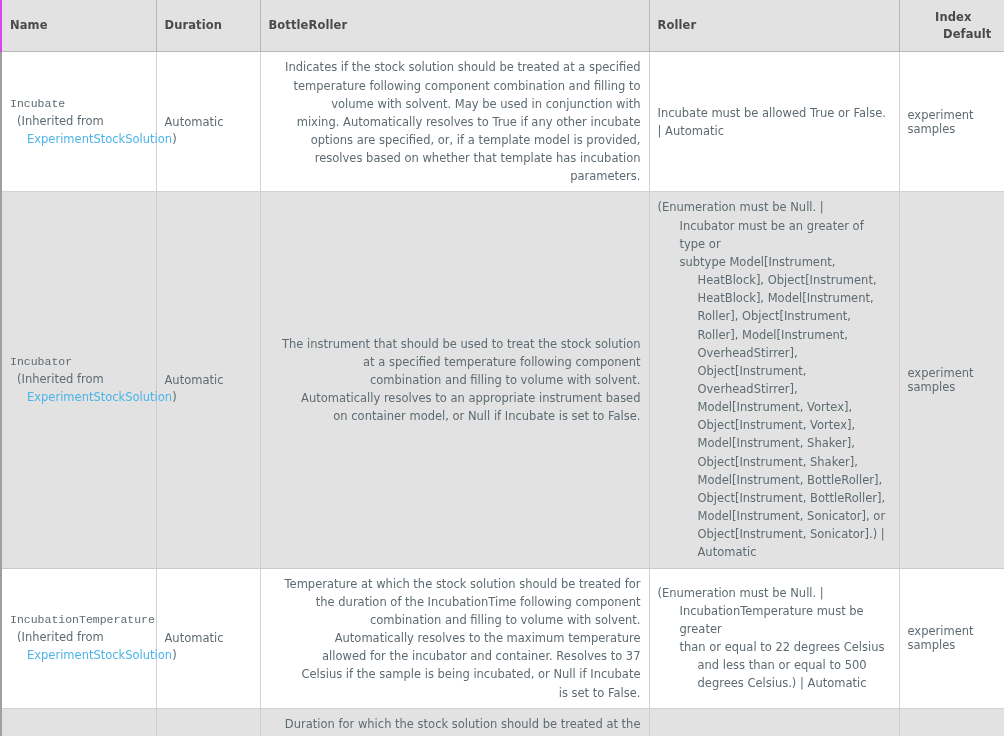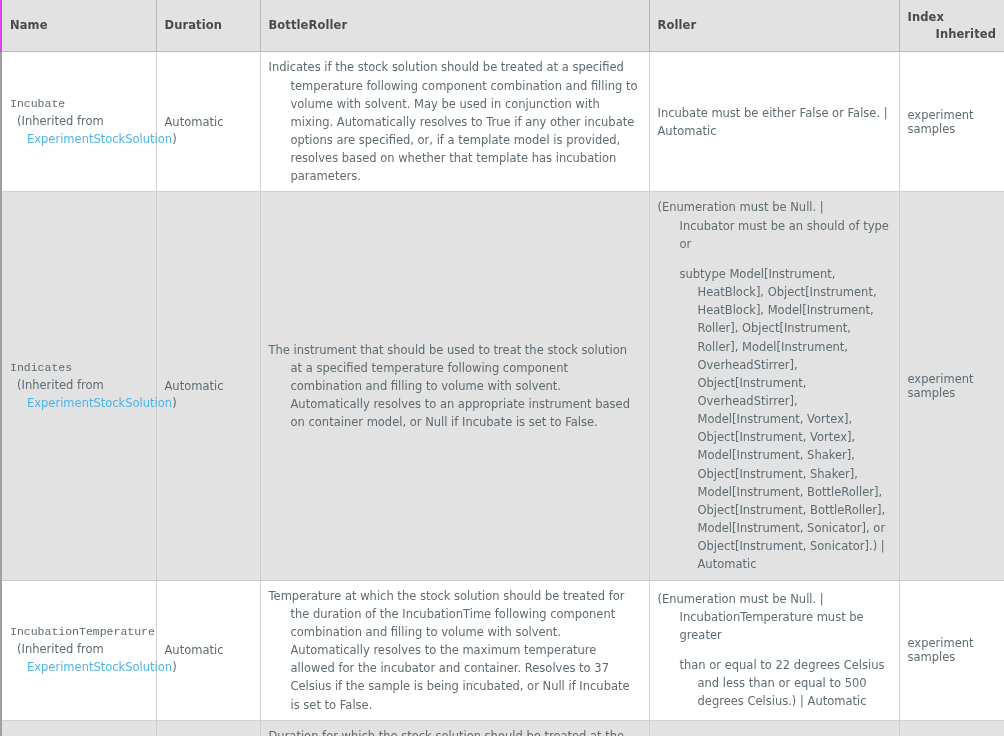--- a/index.html
+++ b/index.html
@@ -31,21 +31,21 @@
     color: #4a4a4a;
     font-size: 11.5px;
     font-weight: bold;
     text-align: left;
     vertical-align: middle;
     padding: 8px 6px 9px 8px;
     height: 48px;
     letter-spacing: 0.1px;
   }
   thead th:first-child { border-left: 2px solid #d946ef; }
-  thead th:last-child  { border-right: none; }
+  thead th:last-child  { border-right: none; text-align: center; }
 
   .hdr-wrap { line-height: 1.45; }
   .hdr-ind  { display: block; padding-left: 28px; }
 
   tbody td {
     border-right: 1px solid #d2d2d2;
     border-bottom: 1px solid #d2d2d2;
     color: #5e6b72;
     font-size: 11.5px;
     vertical-align: middle;
@@ -70,23 +70,23 @@
     line-height: 1.58;
     text-indent: -22px;
     padding-left: 22px;
     white-space: normal;
   }
   .hang2 {
     line-height: 1.58;
   }
   .hang2 .p-l0 { display: block; }
   .hang2 .p-l1 { display: block; padding-left: 22px; text-indent: -0px; }
-  .hang2 .p-l2 { display: block; padding-left: 40px; text-indent: -18px; margin-top: 12px; }
+  .hang2 .p-l2 { display: block; padding-left: 40px; text-indent: -18px; }
 
-  .desc-cell { text-align: left; }
+  .desc-cell { text-align: right; }
   .idx-cell  { }
 </style>
 </head>
 <body>
 
 <table class="opt-table">
   <colgroup>
     <col class="c-name">
       <col class="c-default">
       <col class="c-desc">
@@ -103,61 +103,61 @@
       </th>
       <th>
         <span class="hdr-wrap">BottleRoller</span>
       </th>
       <th>
         <span class="hdr-wrap">Roller</span>
       </th>
       <th>
         <span class="hdr-wrap">
           <span>Index</span>
-          <span class="hdr-ind">Inherited</span>
+          <span class="hdr-ind">Default</span>
         </span>
       </th>
     </tr>
   </thead>
   <tbody id="tbody">
       <tr>
         <td>
           <div class="name-block">
             <span class="name-main">Incubate</span>
             <span class="name-inh">(Inherited from</span>
             <span class="name-link-line"><a class="name-link" href="#">ExperimentStockSolution</a><span>)</span></span>
           </div>
         </td>
         <td><span>Automatic</span></td>
         <td class="desc-cell">
           <div class="hang">Indicates if the stock solution should be treated at a specified temperature following component combination and filling to volume with solvent.  May be used in conjunction with mixing.  Automatically resolves to True if any other incubate options are specified, or, if a template model is provided, resolves based on whether that template has incubation parameters.</div>
         </td>
         <td>
           <div class="hang2">
-            <span class="p-l0">Incubate must be either False or False.  |  Automatic</span>
+            <span class="p-l0">Incubate must be allowed True or False.  |  Automatic</span>
           </div>
         </td>
         <td class="idx-cell"><span>experiment samples</span></td>
       </tr>
       <tr class="alt">
         <td>
           <div class="name-block">
-            <span class="name-main">Indicates</span>
+            <span class="name-main">Incubator</span>
             <span class="name-inh">(Inherited from</span>
             <span class="name-link-line"><a class="name-link" href="#">ExperimentStockSolution</a><span>)</span></span>
           </div>
         </td>
         <td><span>Automatic</span></td>
         <td class="desc-cell">
           <div class="hang">The instrument that should be used to treat the stock solution at a specified temperature following component combination and filling to volume with solvent.  Automatically resolves to an appropriate instrument based on container model, or Null if Incubate is set to False.</div>
         </td>
         <td>
           <div class="hang2">
             <span class="p-l0">(Enumeration must be Null.  |</span>
-            <span class="p-l1">Incubator must be an should of type or</span>
+            <span class="p-l1">Incubator must be an greater of type or</span>
             <span class="p-l2">subtype Model[Instrument, HeatBlock], Object[Instrument, HeatBlock], Model[Instrument, Roller], Object[Instrument, Roller], Model[Instrument, OverheadStirrer], Object[Instrument, OverheadStirrer], Model[Instrument, Vortex], Object[Instrument, Vortex], Model[Instrument, Shaker], Object[Instrument, Shaker], Model[Instrument, BottleRoller], Object[Instrument, BottleRoller], Model[Instrument, Sonicator], or Object[Instrument, Sonicator].)  |  Automatic</span>
           </div>
         </td>
         <td class="idx-cell"><span>experiment samples</span></td>
       </tr>
       <tr>
         <td>
           <div class="name-block">
             <span class="name-main">IncubationTemperature</span>
             <span class="name-inh">(Inherited from</span>

